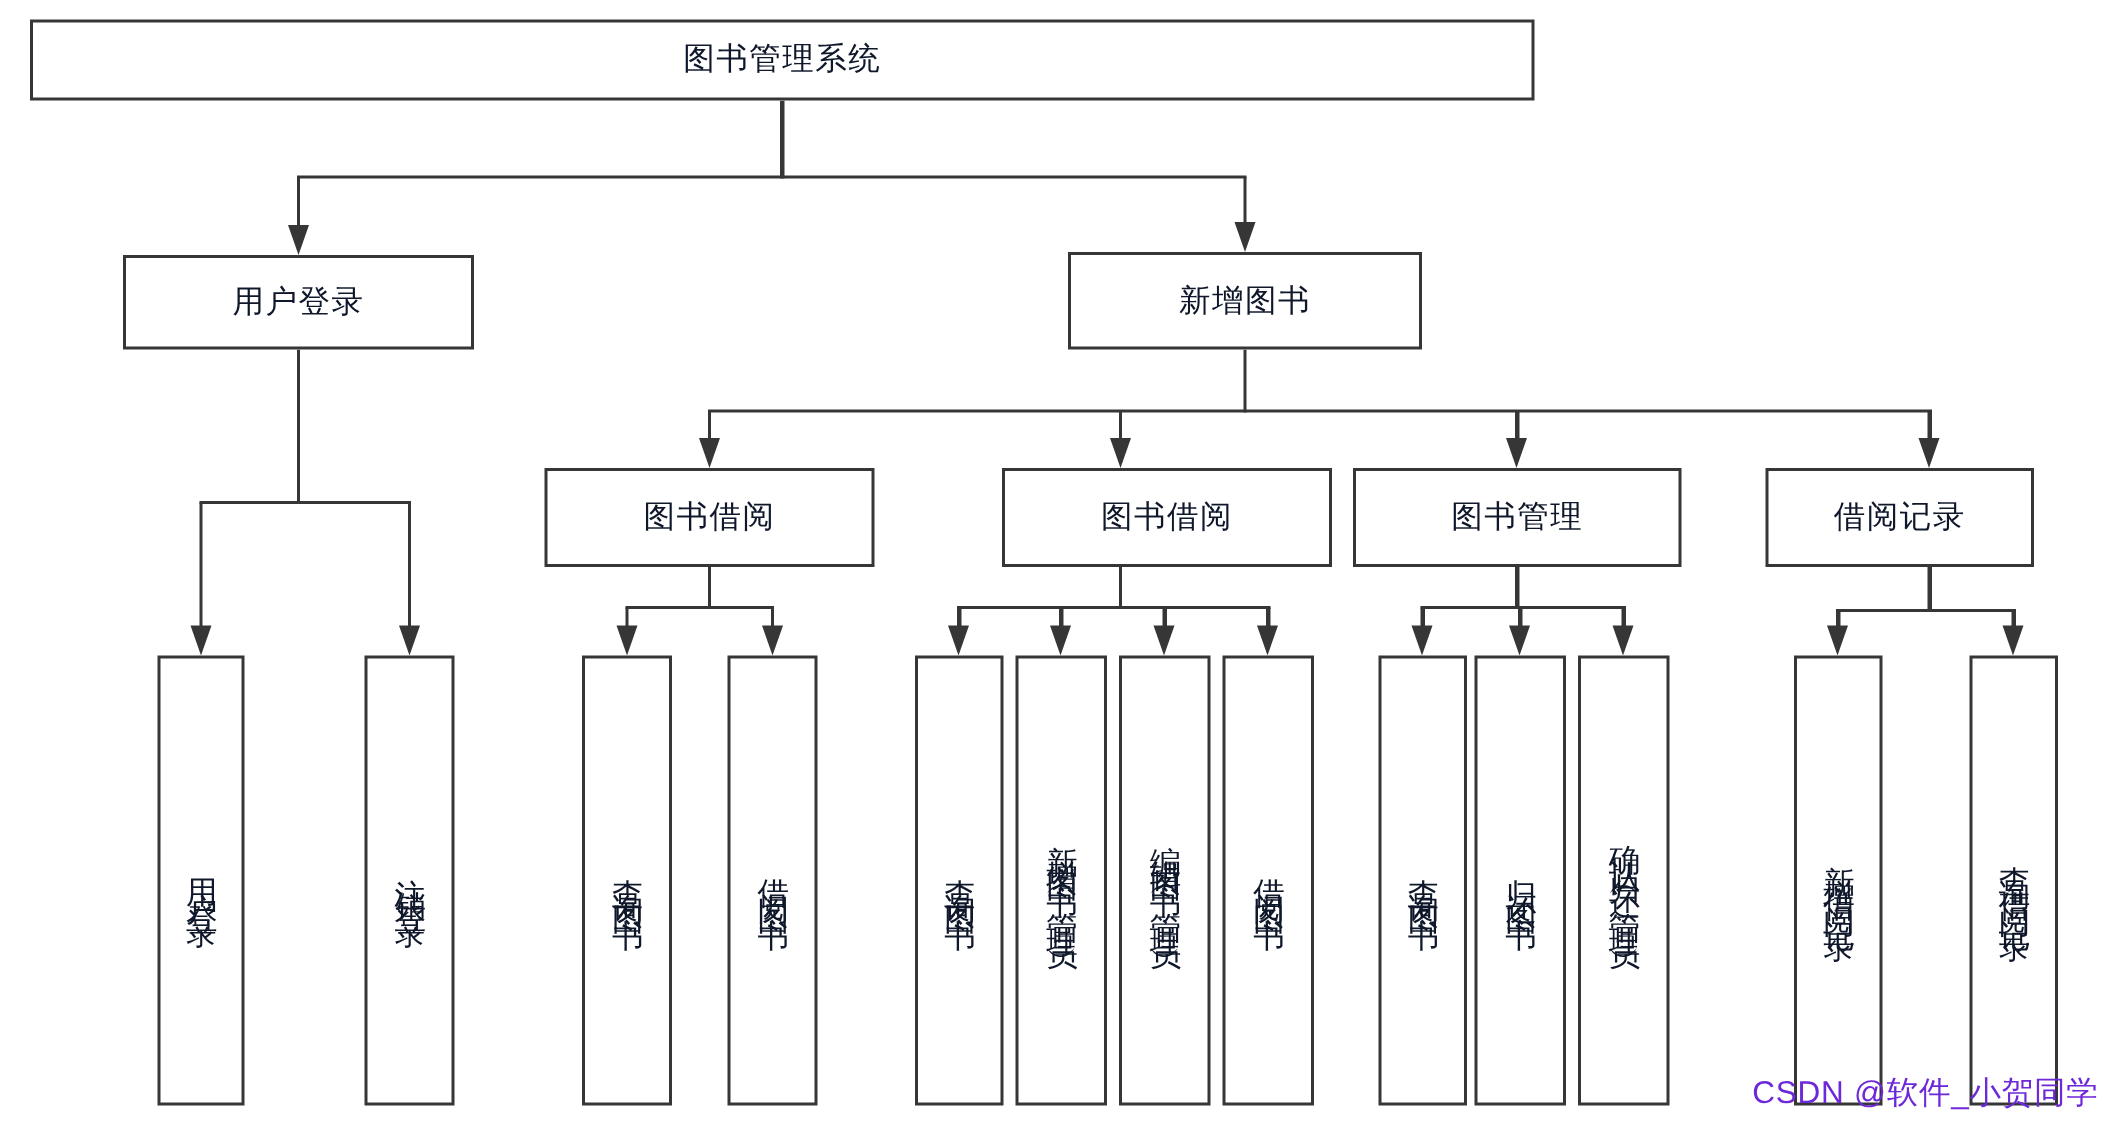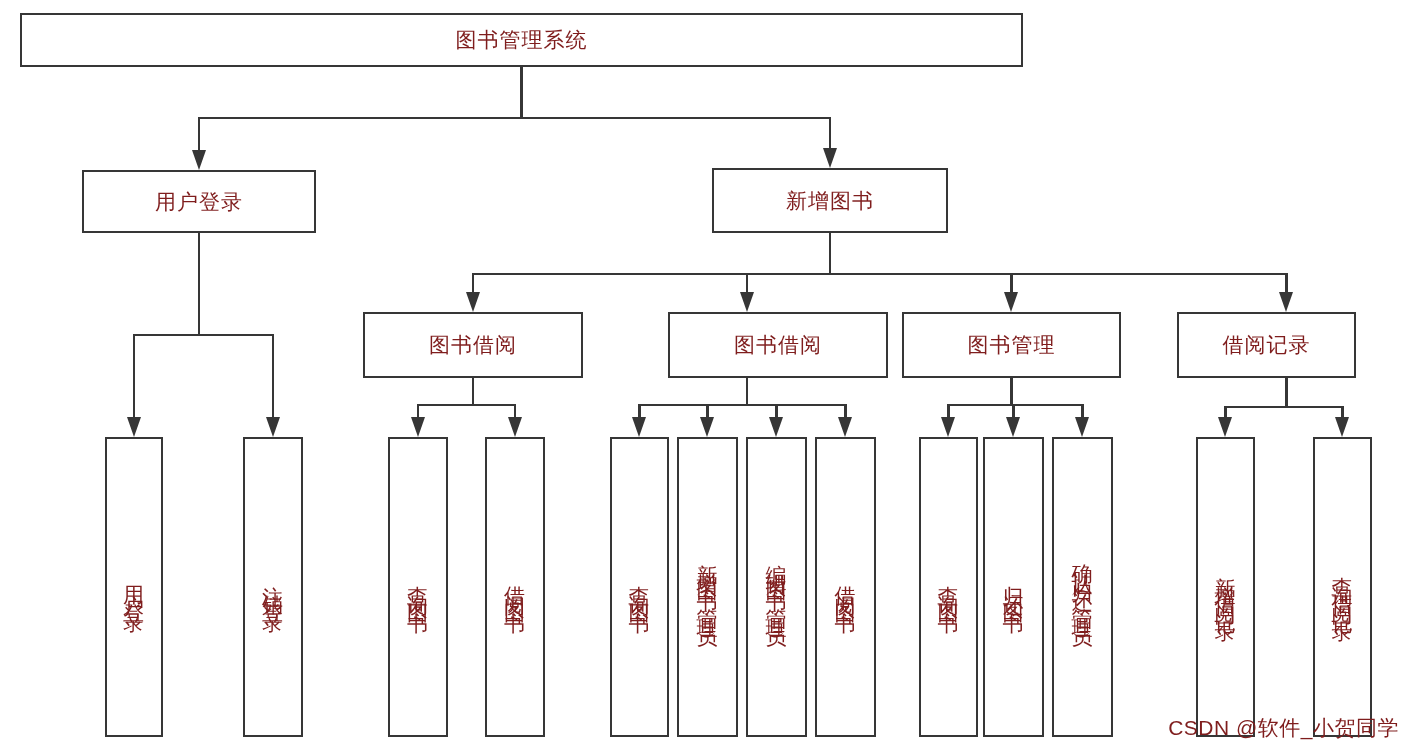--- a/index.html
+++ b/index.html
@@ -12,21 +12,21 @@
   }
   .node{
     position:absolute;
     background:#ffffff;
     border:2.5px solid #363636;
     box-sizing:border-box;
     display:flex;align-items:center;justify-content:center;
     z-index:2;
   }
   .node .lbl{
-    color:#7f1d1d;
+    color:#0f172a;
     font-size:21px;
     letter-spacing:1px;
     white-space:nowrap;
     line-height:1.2;
   }
   .node.vertical .lbl{
     writing-mode:vertical-rl;
     text-orientation:mixed;
     font-size:21px;
     line-height:1;
@@ -36,21 +36,21 @@
   .seg{position:absolute;background:#363636;z-index:1;}
   .arrowhead{
     position:absolute;width:0;height:0;z-index:1;
     border-left:7.5px solid transparent;
     border-right:7.5px solid transparent;
     border-top:20px solid #363636;
   }
   .watermark{
     position:absolute;
     top:714px;right:6px;
-    color:#7f1d1d;
+    color:#6d28d9;
     font-size:21px;
     letter-spacing:0.5px;
     z-index:6;
     white-space:nowrap;
   }
 </style>
 </head>
 <body>
 
 <div class="canvas">

